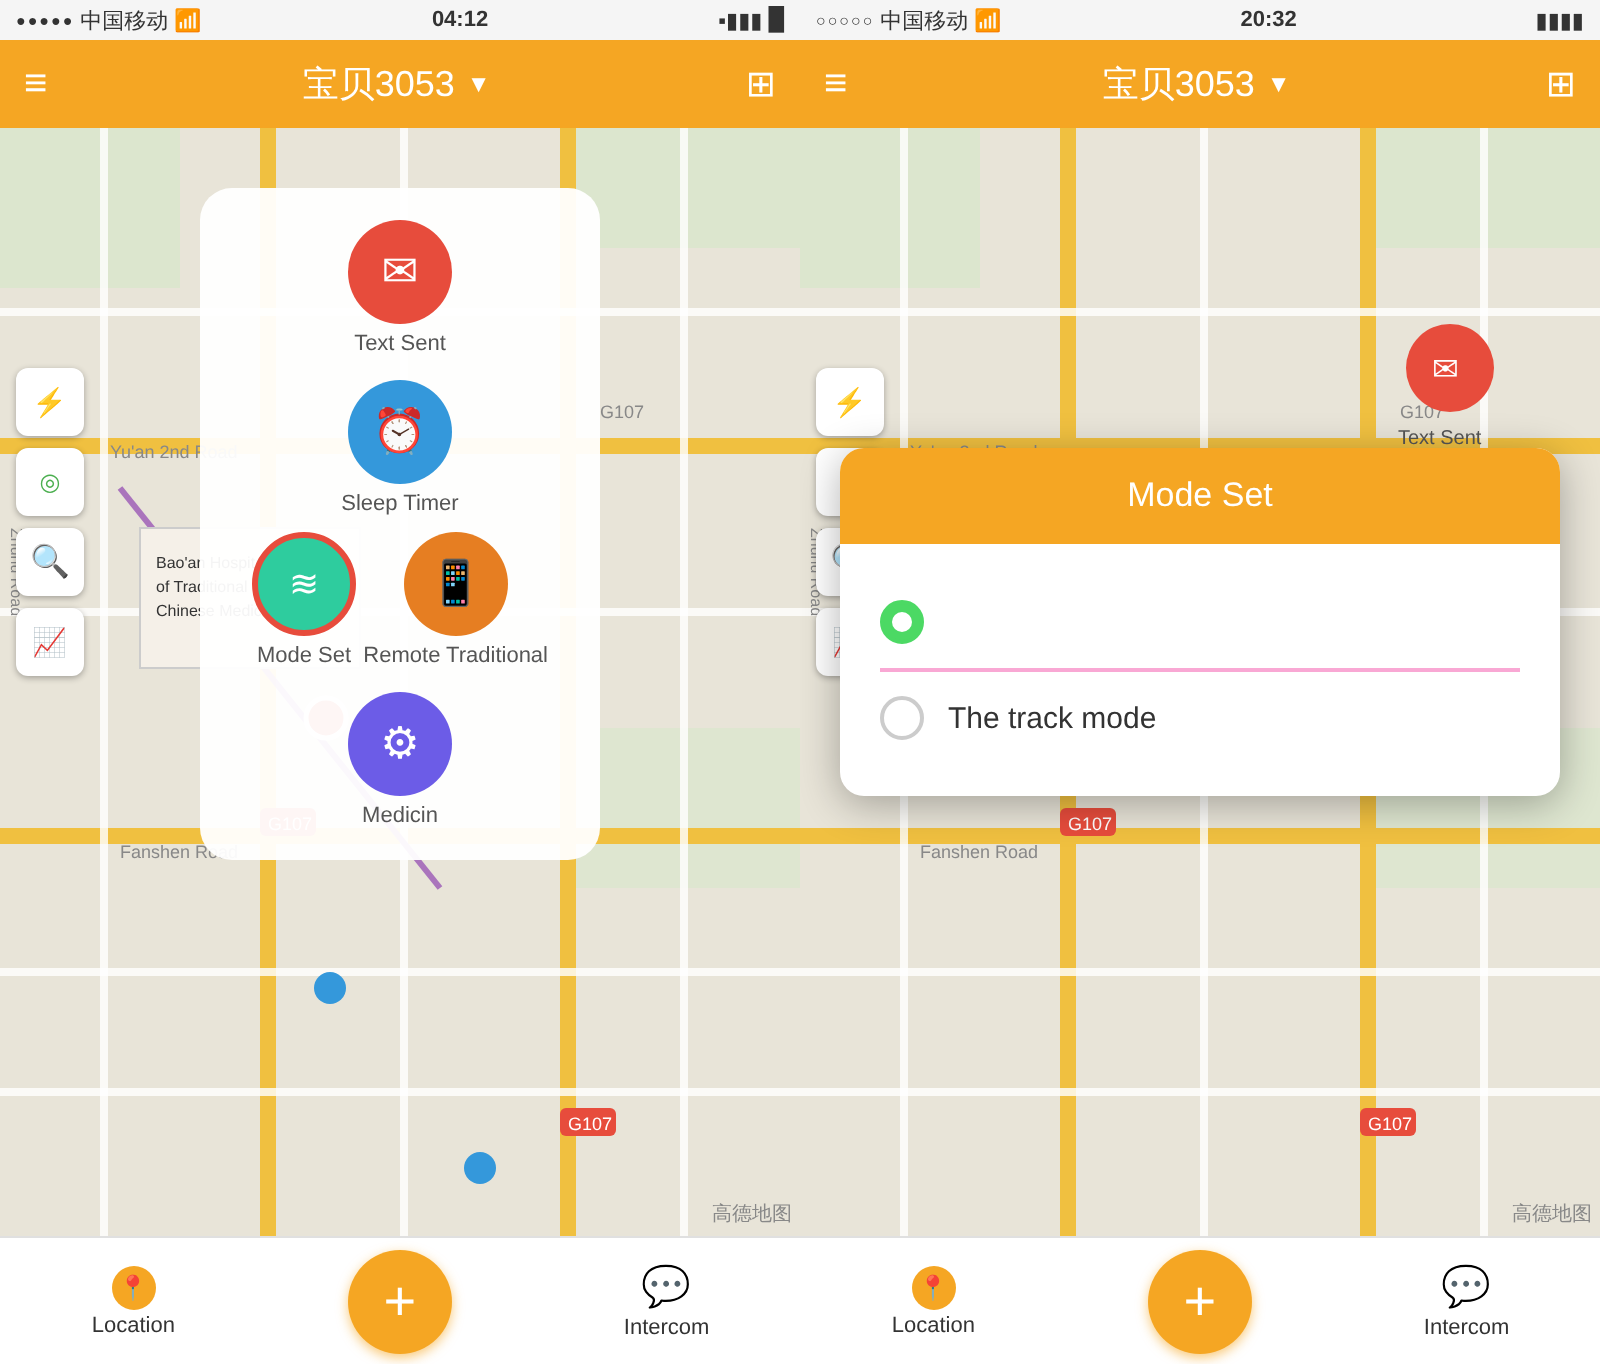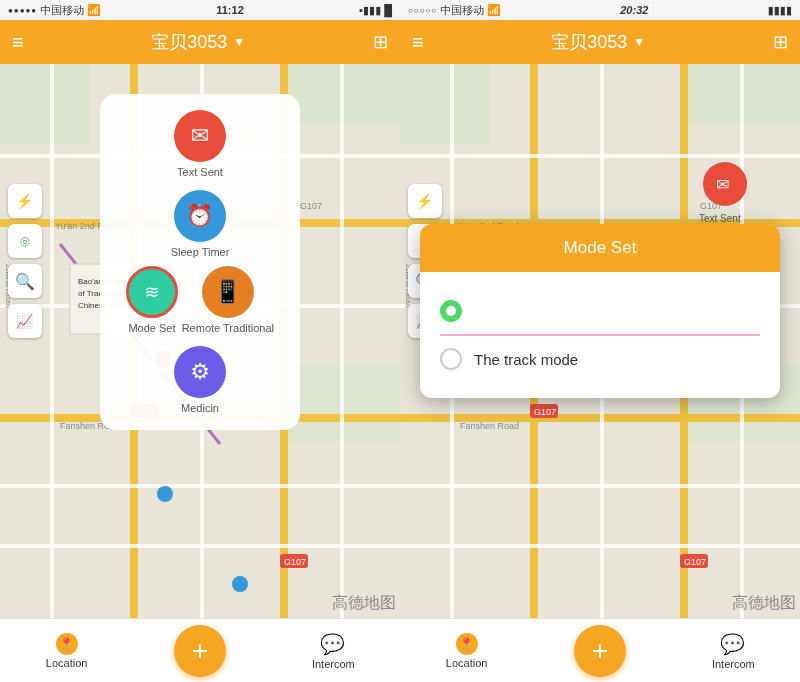--- a/index.html
+++ b/index.html
@@ -210,21 +210,21 @@
       display: flex;
       align-items: center;
       justify-content: center;
     }
 
     
     .map-watermark {
       position: absolute;
       bottom: 4px;
       right: 4px;
-      font-size: 16px;
+      font-size: 10px;
       color: #888;
       z-index: 5;
       text-align: right;
     }
 
     
     .phone-right {
       width: 400px;
       height: 682px;
       position: relative;
@@ -298,21 +298,21 @@
 <body>
 
 <div class="phone">
 
   <div class="status-bar">
     <div class="status-left">
       <span style="font-size:8px; letter-spacing:1px;">●●●●●</span>
       <span>中国移动</span>
       <span>📶</span>
     </div>
-    <span style="font-weight:600;">11:12</span>
+    <span style="font-weight:600;">04:12</span>
     <div class="status-right">
       <span>▪▮▮▮</span>
       <span>█</span>
     </div>
   </div>
 
   <div class="header">
     <span class="header-icon">≡</span>
     <div class="header-title">
       <span>宝贝3053</span>
@@ -440,21 +440,21 @@
 </div>
 
 <div class="phone-right">
 
   <div class="status-bar">
     <div class="status-left">
       <span style="font-size:8px; letter-spacing:1px;">○○○○○</span>
       <span>中国移动</span>
       <span>📶</span>
     </div>
-    <span style="font-weight:600;font-style:italic;">20:32</span>
+    <span style="font-weight:600;">20:32</span>
     <div class="status-right">
       <span>▮▮▮▮</span>
     </div>
   </div>
 
   <div class="header">
     <span class="header-icon">≡</span>
     <div class="header-title">
       <span>宝贝3053</span>
       <span style="font-size:12px;">▼</span>

